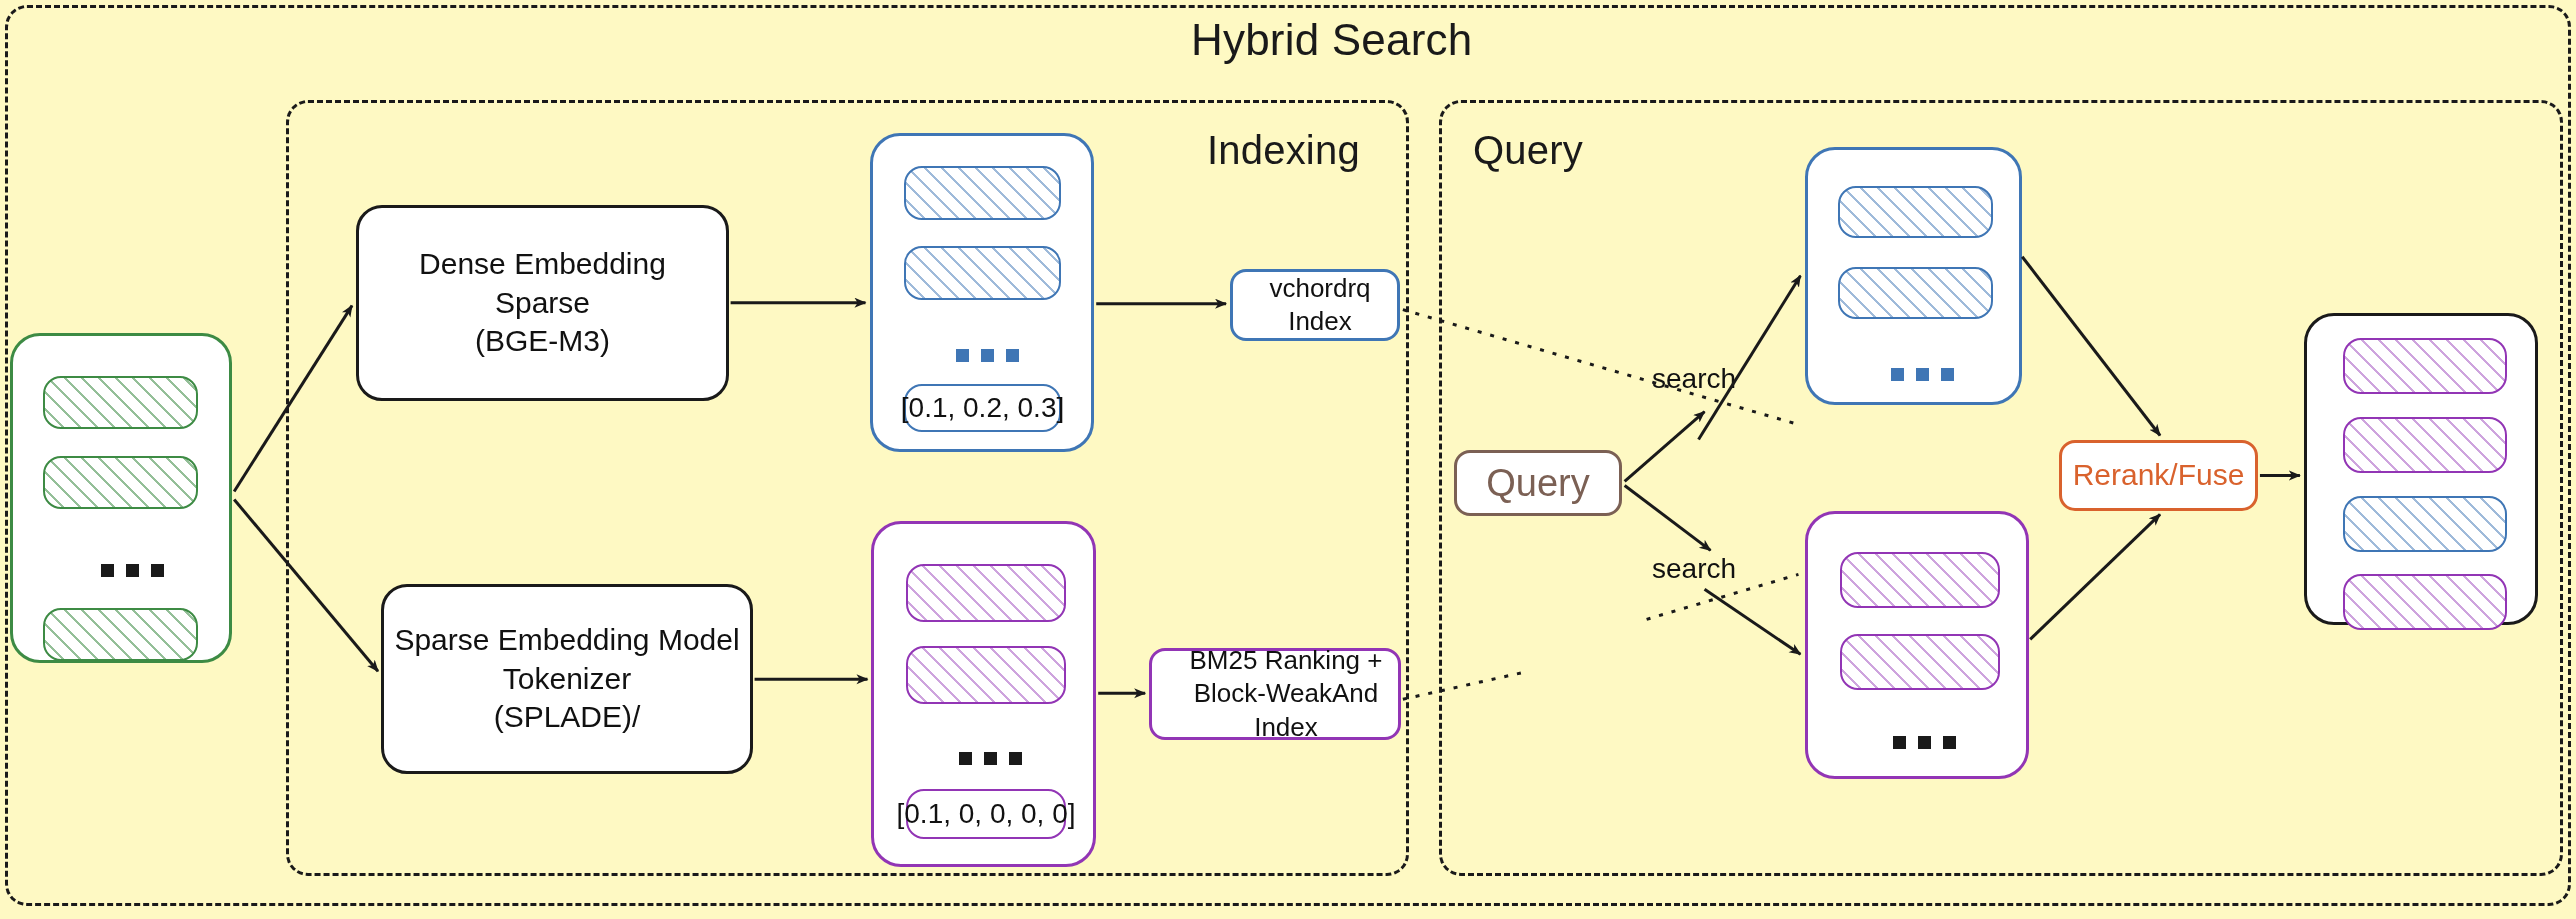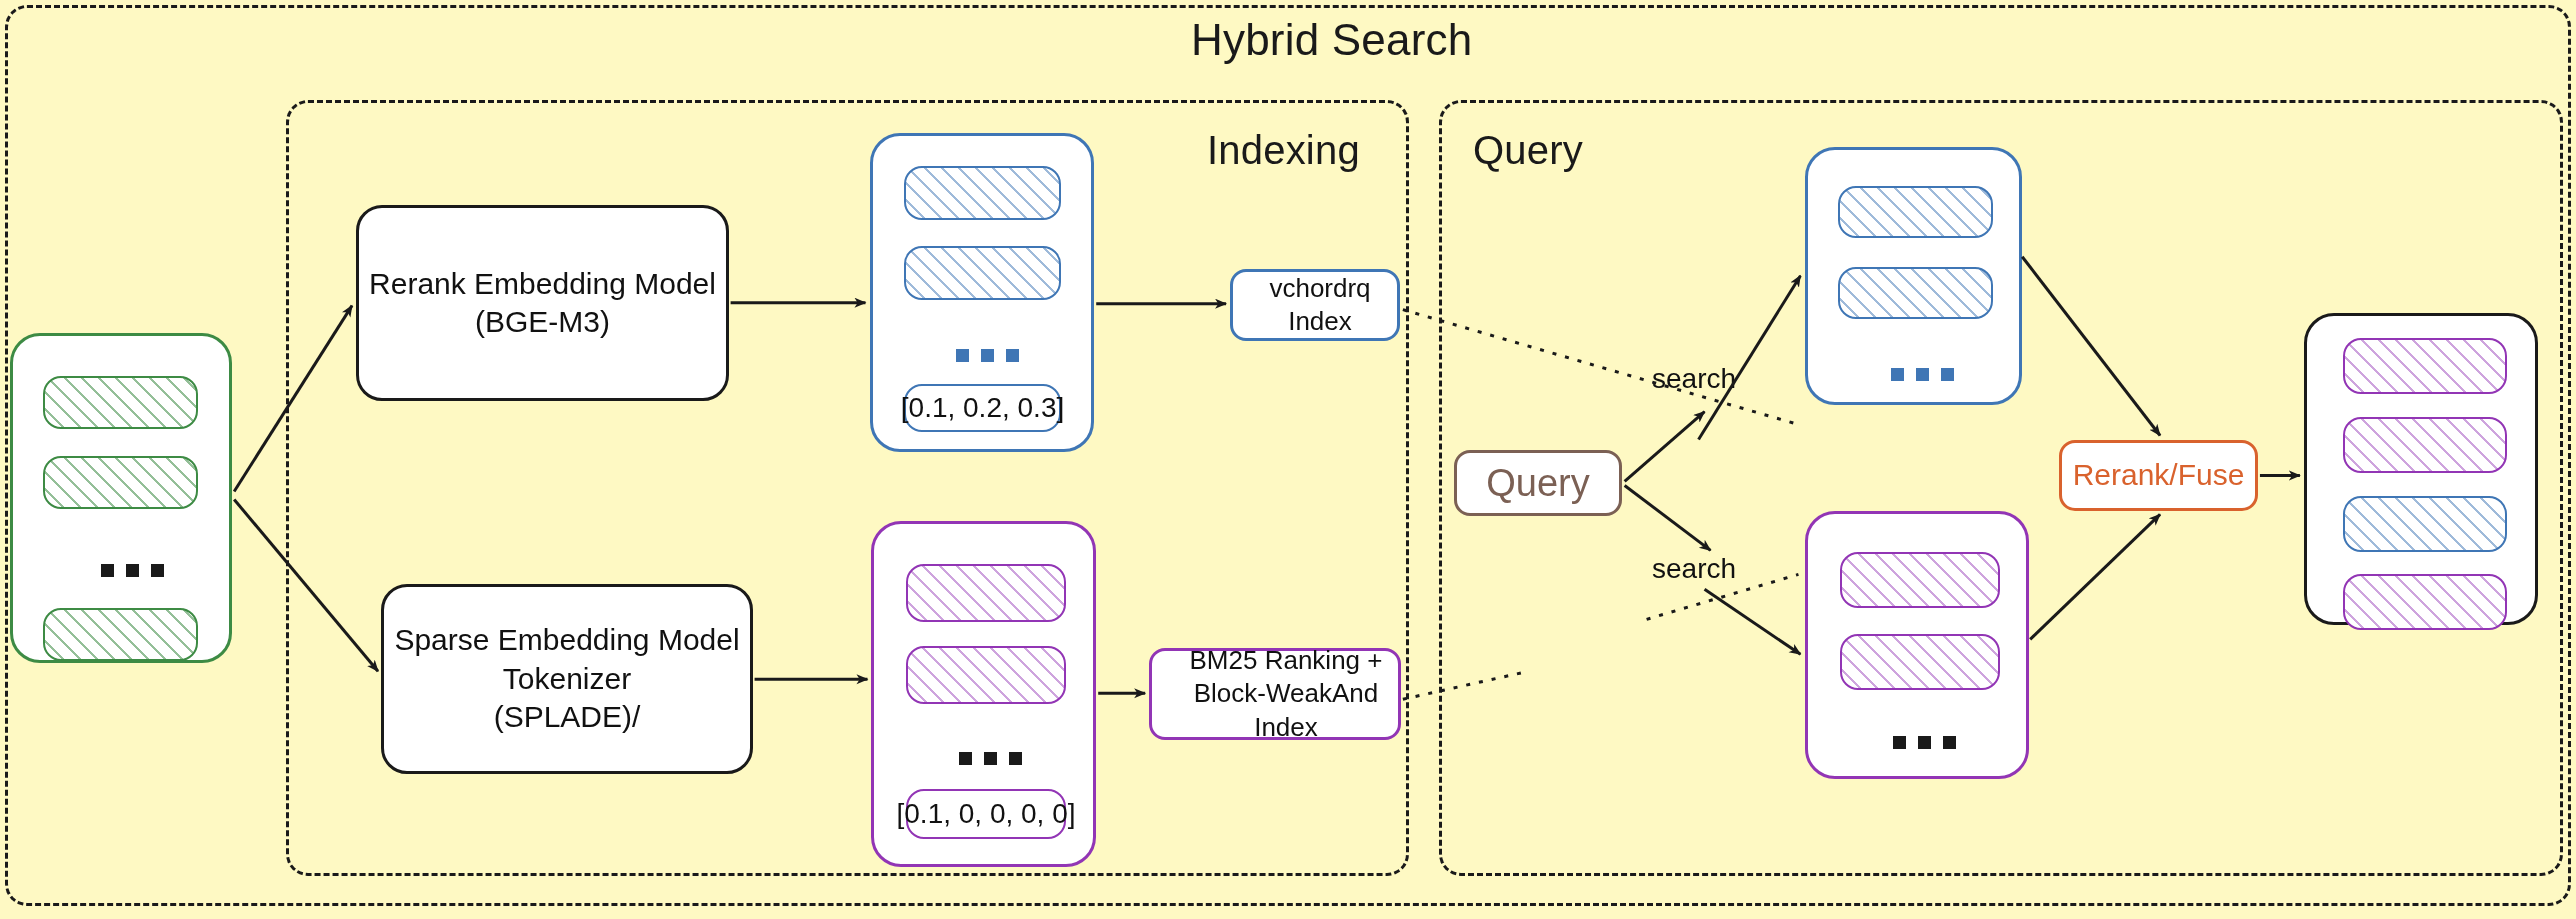--- a/index.html
+++ b/index.html
@@ -100,21 +100,21 @@
     <div class="dots black" style="left:88px;top:228px;">
         <i></i>
         <i></i>
         <i></i>
       </div>
     <div class="chip green abs" style="left:30px;top:272px;width:155px;height:53px;"></div>
   </div>
 
   <div class="node" style="left:356px;top:205px;width:373px;height:196px;">
     <div>
-      <div>Rerank Embedding Model</div>
+      <div>Dense Embedding Sparse</div>
       <div>(BGE-M3)</div>
     </div>
   </div>
 
   <div class="node" style="left:381px;top:584px;width:372px;height:190px;">
     <div>
       <div>Sparse Embedding Model</div>
       <div>Tokenizer</div>
       <div>(SPLADE)/</div>
     </div>

